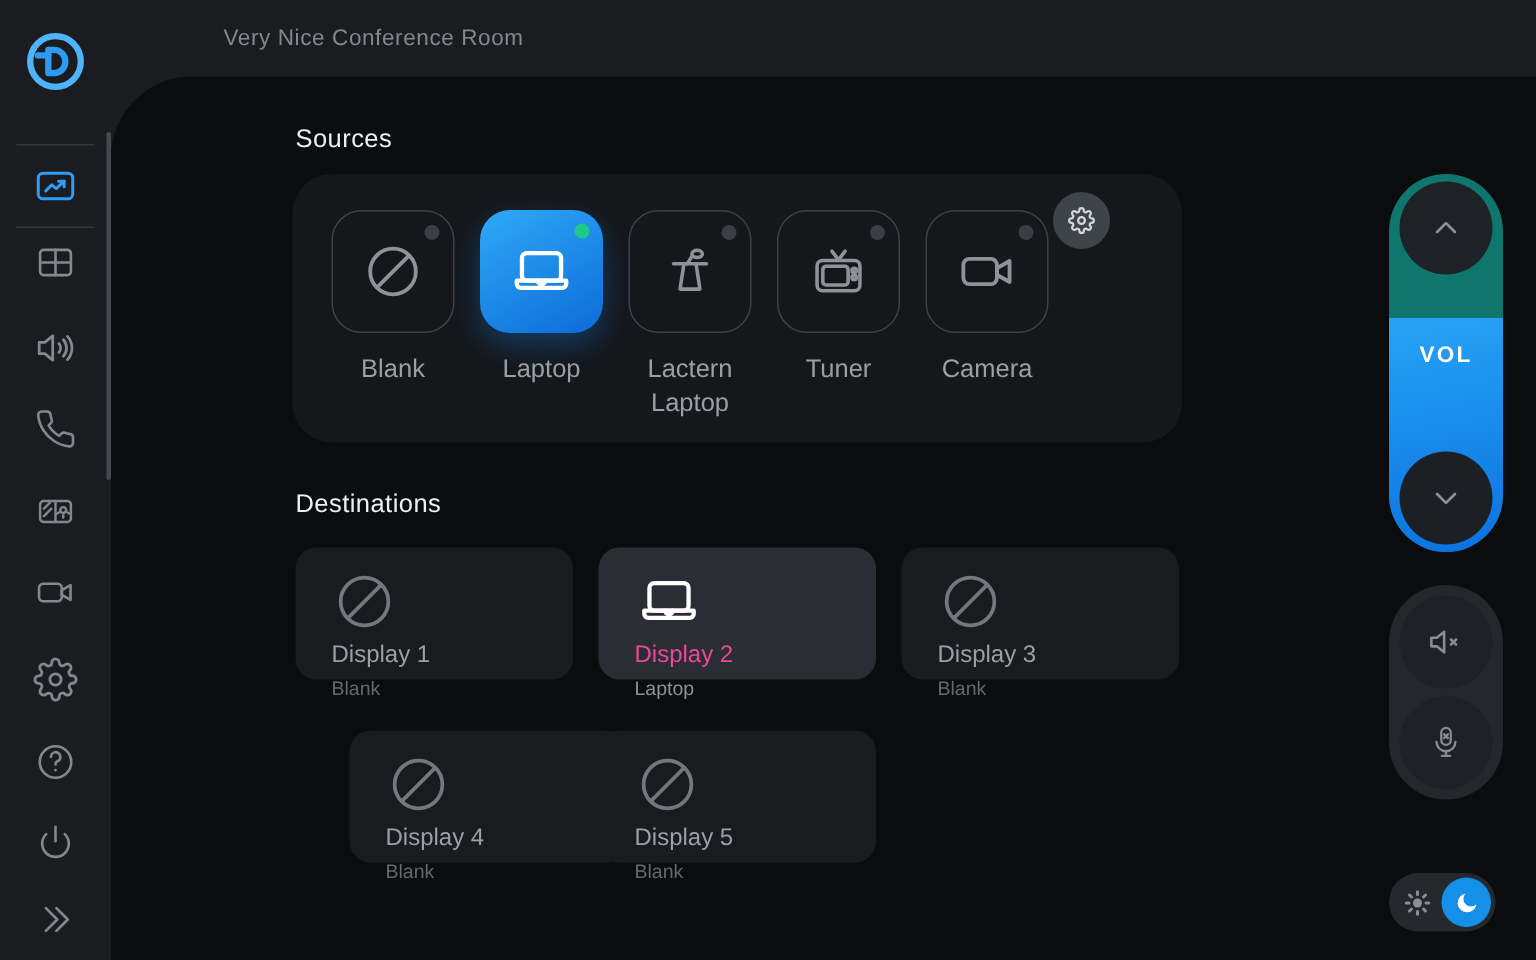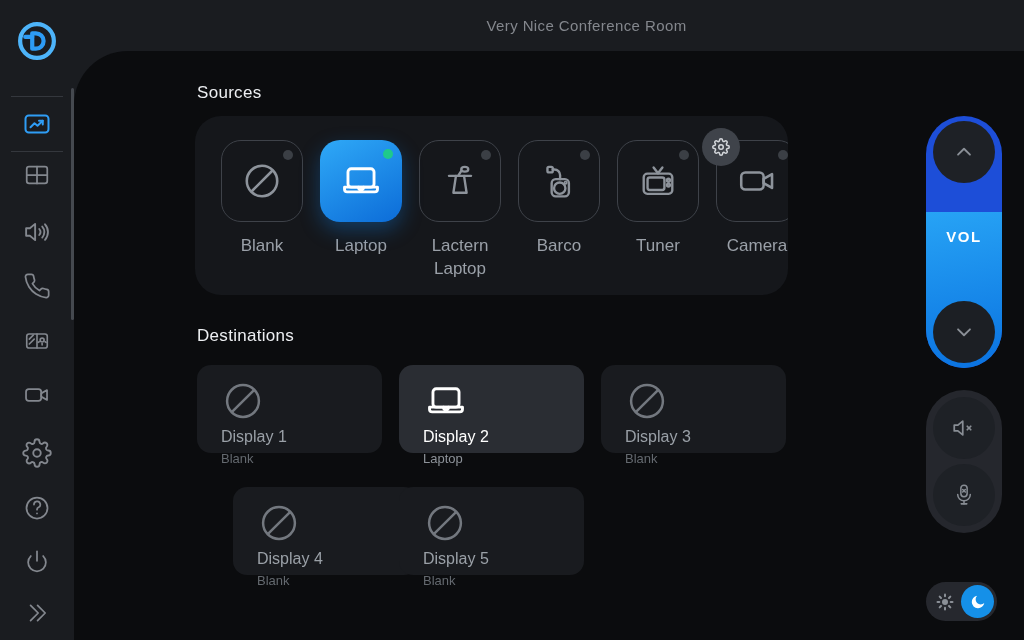--- a/index.html
+++ b/index.html
@@ -9,21 +9,21 @@
     background:#1a1c20; font-family:"Liberation Sans", sans-serif;
     -webkit-font-smoothing:antialiased;
   }
   svg { display:block; }
 
   
   .panel { position:absolute; left:74px; top:51px; right:0; bottom:0;
            background:#0b0c0e; border-top-left-radius:54px; }
 
   .room-title { position:absolute; left:74px; right:0; top:17px; padding-left:75px;
-                text-align:center; color:#84878d; font-size:15px; letter-spacing:.4px; }
+                text-align:left; color:#84878d; font-size:15px; letter-spacing:.4px; }
 
   
   .logo { position:absolute; left:15px; top:19px; width:44px; height:44px; }
   .sb-divider { position:absolute; left:11px; width:52px; height:1px; background:#34373d; }
   .sb-item { position:absolute; left:17px; width:40px; height:40px;
              display:flex; align-items:center; justify-content:center;
              color:#83878e; cursor:pointer; }
   .sb-item.active { color:#2f9df5; }
   .sb-scrollthumb { position:absolute; left:71px; top:88px; width:3px; height:232px;
                     background:#4d5158; border-radius:2px; opacity:.85; }
@@ -57,27 +57,27 @@
   
   .dest-card { position:absolute; width:185px; height:88px; border-radius:14px;
                background:#191b1f; cursor:pointer; }
   .dest-card.active { background:#2a2d33; }
   .dc-1 { left:197px; top:365px; } .dc-2 { left:399px; top:365px; }
   .dc-3 { left:601px; top:365px; } .dc-4 { left:197px; top:487px;margin-left:36px; }
   .dc-5 { left:399px; top:487px; }
   .dest-icon { position:absolute; left:23px; top:13px; color:#73787f; }
   .dest-card.active .dest-icon { color:#ffffff; }
   .dest-title { position:absolute; left:24px; top:63px; font-size:16px; color:#9aa0a7; }
-  .dest-card.active .dest-title { color:#ffffff; font-weight:500; }
+  .dest-card.active .dest-title { color:#ec4899; font-weight:500; }
   .dest-sub { position:absolute; left:24px; top:86px; font-size:13px; color:#64696f; }
   .dest-card.active .dest-sub { color:#8d9299; }
 
   
   .vol-pill { position:absolute; left:926px; top:116px; width:76px; height:252px;
-              border-radius:38px; background:#1d4ed8; overflow:hidden; }
+              border-radius:38px; background:#0f766e; overflow:hidden; }
   .vol-fill { position:absolute; left:0; right:0; bottom:0; height:156px;
               background:linear-gradient(170deg,#27a3f5 0%,#0a72e0 100%); }
   .vol-btn { position:absolute; left:7px; width:62px; height:62px; border-radius:50%;
              color:#8b9097; display:flex; align-items:center; justify-content:center;
              cursor:pointer; }
   .vol-up   { top:5px;   background:#1e2126; }
   .vol-down { top:185px; background:#1c1f24; }
   .vol-label { position:absolute; left:0; right:0; top:112px; text-align:center;
                color:#fff; font-size:15px; font-weight:700; letter-spacing:1.5px; }
 
@@ -263,35 +263,20 @@
               <path d="M9.8 9.2 8.4 18.4h7.2L14.2 9.2"></path>
               <ellipse cx="14.6" cy="5.6" rx="1.9" ry="1.3"></ellipse>
               <path d="M12.8 6.3 11 9.2"></path>
             </svg>
           </span>
           <span class="tile-dot"></span>
         </div>
         <div class="src-label">Lactern Laptop</div>
       </div>
 
-      <div class="src-item">
-        <div class="src-tile">
-          <span>
-            <svg width="44" height="44" viewBox="0 0 24 24" fill="none" stroke="currentColor" stroke-width="1.3" stroke-linecap="round" stroke-linejoin="round">
-              <rect x="8" y="11" width="9.4" height="9.4" rx="2.2"></rect>
-              <circle cx="12.4" cy="15.9" r="3.1"></circle>
-              <circle cx="15.6" cy="12.9" r="0.45"></circle>
-              <path d="M12.6 11V8.8a3.1 3.1 0 0 0-3.1-3.1H8.6"></path>
-              <rect x="5.7" y="4.3" width="2.9" height="3" rx="0.8"></rect>
-            </svg>
-          </span>
-          <span class="tile-dot"></span>
-        </div>
-        <div class="src-label">Barco</div>
-      </div>
 
       <div class="src-item">
         <div class="src-tile">
           <span>
             <svg width="44" height="44" viewBox="0 0 24 24" fill="none" stroke="currentColor" stroke-width="1.3" stroke-linecap="round" stroke-linejoin="round">
               <rect x="4.2" y="8" width="15.6" height="11" rx="2"></rect>
               <rect x="6.3" y="10.1" width="9.2" height="6.8" rx="1.2"></rect>
               <polyline points="9.6 4.6 12 7.8 14.4 4.6"></polyline>
               <circle cx="17.7" cy="11.6" r="0.8"></circle>
                 <circle cx="17.7" cy="14.2" r="0.8"></circle>

